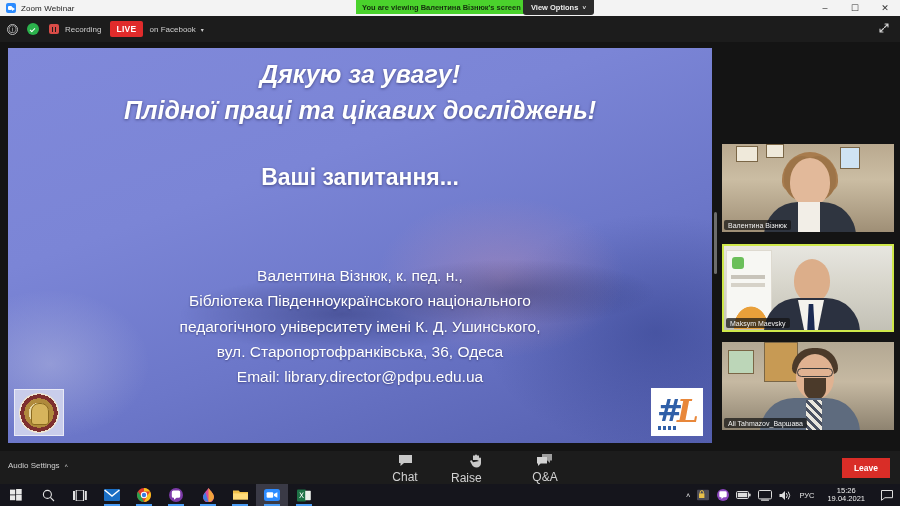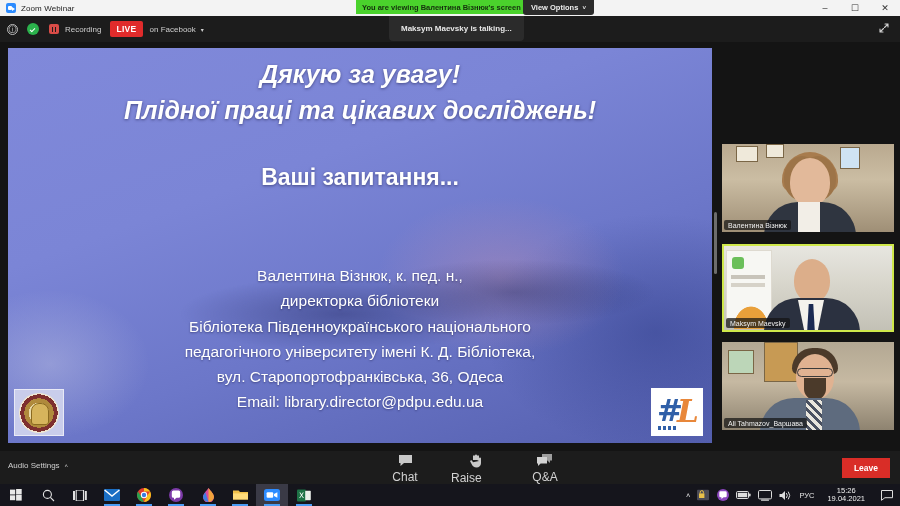--- a/index.html
+++ b/index.html
@@ -276,42 +276,40 @@
       <div class="icn-info">ⓘ</div>
     </div>
     <div class="icn-shield"></div>
     <div class="icn-rec"></div>
     <div class="rec-label">Recording</div>
     <div class="live-badge">LIVE</div>
     <div class="fb-label">on Facebook</div>
     <div class="fb-caret">▾</div>
   </div>
 
-  <div class="talking-pill">Maksym Maevsky is talking...</div>
 
   <div class="fullscreen-btn">
     <svg width="12" height="12" viewBox="0 0 12 12">
       <path d="M10 2 L10 5 M10 2 L7 2 M10 2 L6.5 5.5 M2 10 L2 7 M2 10 L5 10 M2 10 L5.5 6.5" stroke="#d0d0d0" stroke-width="1.1" fill="none" stroke-linecap="round"></path>
     </svg>
   </div>
 
   <div class="stage">
 
     <div class="slide">
       <div class="slide-inner">
         <div class="s-title">
           <div>Дякую за увагу!</div>
           <div class="l2">Плідної праці та цікавих досліджень!</div>
         </div>
         <div class="s-quest">Ваші запитання...</div>
         <div class="s-body">
           <div>Валентина Візнюк, к. пед. н.,</div>
-          <div>директорка бібліотеки</div>
           <div>Бібліотека Південноукраїнського національного</div>
-          <div>педагогічного університету  імені К. Д. Бібліотека,</div>
+          <div>педагогічного університету  імені К. Д. Ушинського,</div>
           <div>вул. Старопортофранківська, 36, Одеса</div>
           <div>Email: library.director@pdpu.edu.ua</div>
         </div>
       </div>
 
       <div class="logo-crest">
         <div class="crest-ring"></div>
       </div>
 
       <div class="logo-hash">

